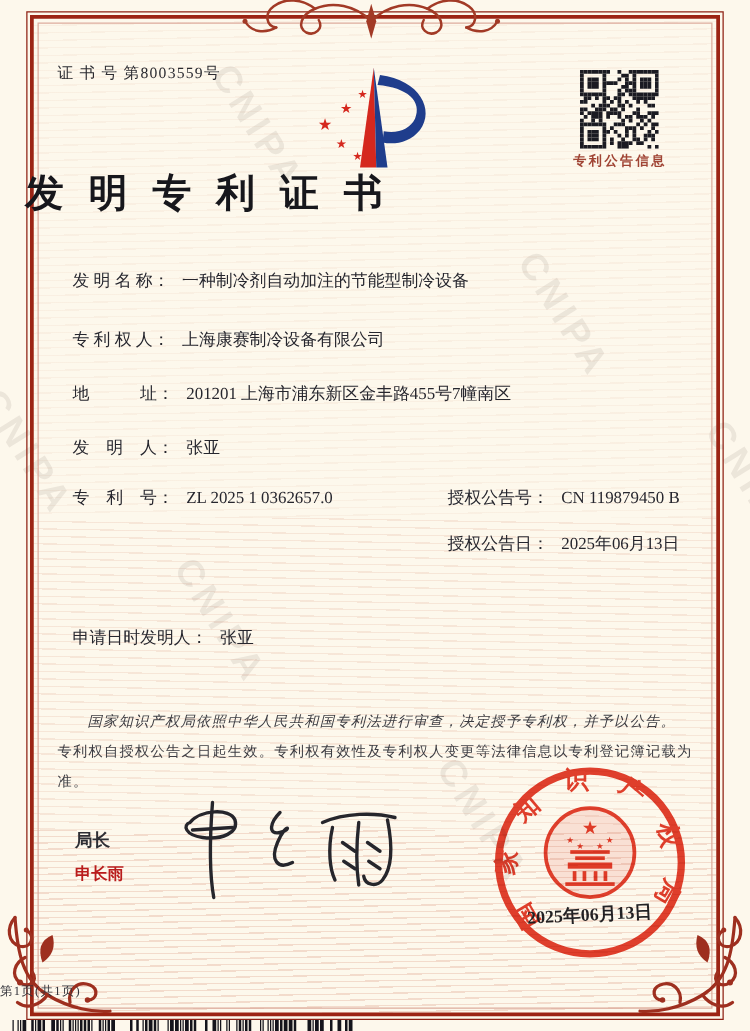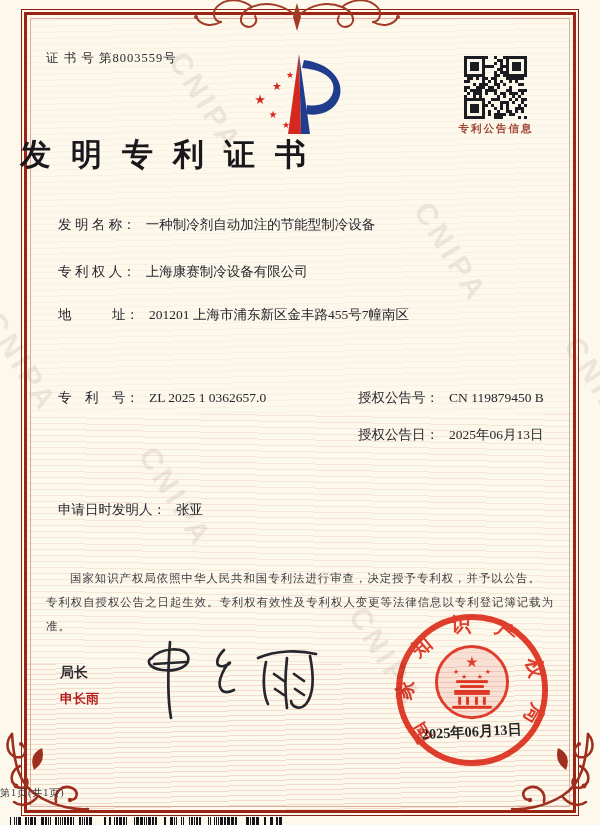--- a/index.html
+++ b/index.html
@@ -26,21 +26,21 @@
          letter-spacing:2px;color:#a04434;font-weight:bold;}
   .title{position:absolute;left:0;right:0;top:134px;text-align:left;font-size:31px;font-weight:600;
          color:#17171c;letter-spacing:20px;text-indent:20px;}
   
   .row{position:absolute;left:58px;right:30px;font-size:13.5px;color:#26262e;line-height:20px;white-space:nowrap;}
   .flabel{margin-right:10px;}
   .cell2{position:absolute;left:300px;top:0;}
   
   .stm{position:absolute;left:46px;width:512px;top:566px;font-size:11.4px;line-height:24px;
        letter-spacing:1px;color:#3c3c42;}
-  .stm .l1{text-indent:24px;}
+  .stm .l1{text-indent:24px;font-style:italic;}
   
   .sigtitle{position:absolute;left:60px;top:664px;font-family:"Liberation Sans","DejaVu Sans",sans-serif;
             font-weight:bold;font-size:14px;color:#2e2e34;}
   .signame{position:absolute;left:60px;top:690px;font-family:"Liberation Sans","DejaVu Sans",sans-serif;
            font-weight:bold;font-size:13px;color:#b91c1c;}
   .handsig{position:absolute;left:138px;top:638px;width:190px;height:86px;}
   
   .seal{position:absolute;left:393px;top:611px;width:158px;height:158px;opacity:0.94;mix-blend-mode:multiply;}
   
   .footer{position:absolute;left:0;right:0;top:786px;font-size:10px;color:#33333a;letter-spacing:1px;}
@@ -371,20 +371,23 @@
 
   <div class="row" style="top:215px">
     <span class="flabel">发 明 名 称：</span><span>一种制冷剂自动加注的节能型制冷设备</span>
   </div>
   <div class="row" style="top:262px">
     <span class="flabel">专 利 权 人：</span><span>上海康赛制冷设备有限公司</span>
   </div>
   <div class="row" style="top:305px">
     <span class="flabel">地　　　址：</span><span>201201 上海市浦东新区金丰路455号7幢南区</span>
   </div>
+  <div class="row" style="top:348px">
+    <span class="flabel">发　明　人：</span><span>张亚</span>
+  </div>
   <div class="row" style="top:388px">
     <span><span class="flabel">专　利　号：</span><span>ZL 2025 1 0362657.0</span></span>
     <span class="cell2"><span class="flabel">授权公告号：</span><span>CN 119879450 B</span></span>
   </div>
   <div class="row" style="top:425px">
     <span class="cell2"><span class="flabel">授权公告日：</span><span>2025年06月13日</span></span>
   </div>
   <div class="row" style="top:500px">
     <span class="flabel">申请日时发明人：</span><span>张亚</span>
   </div>

